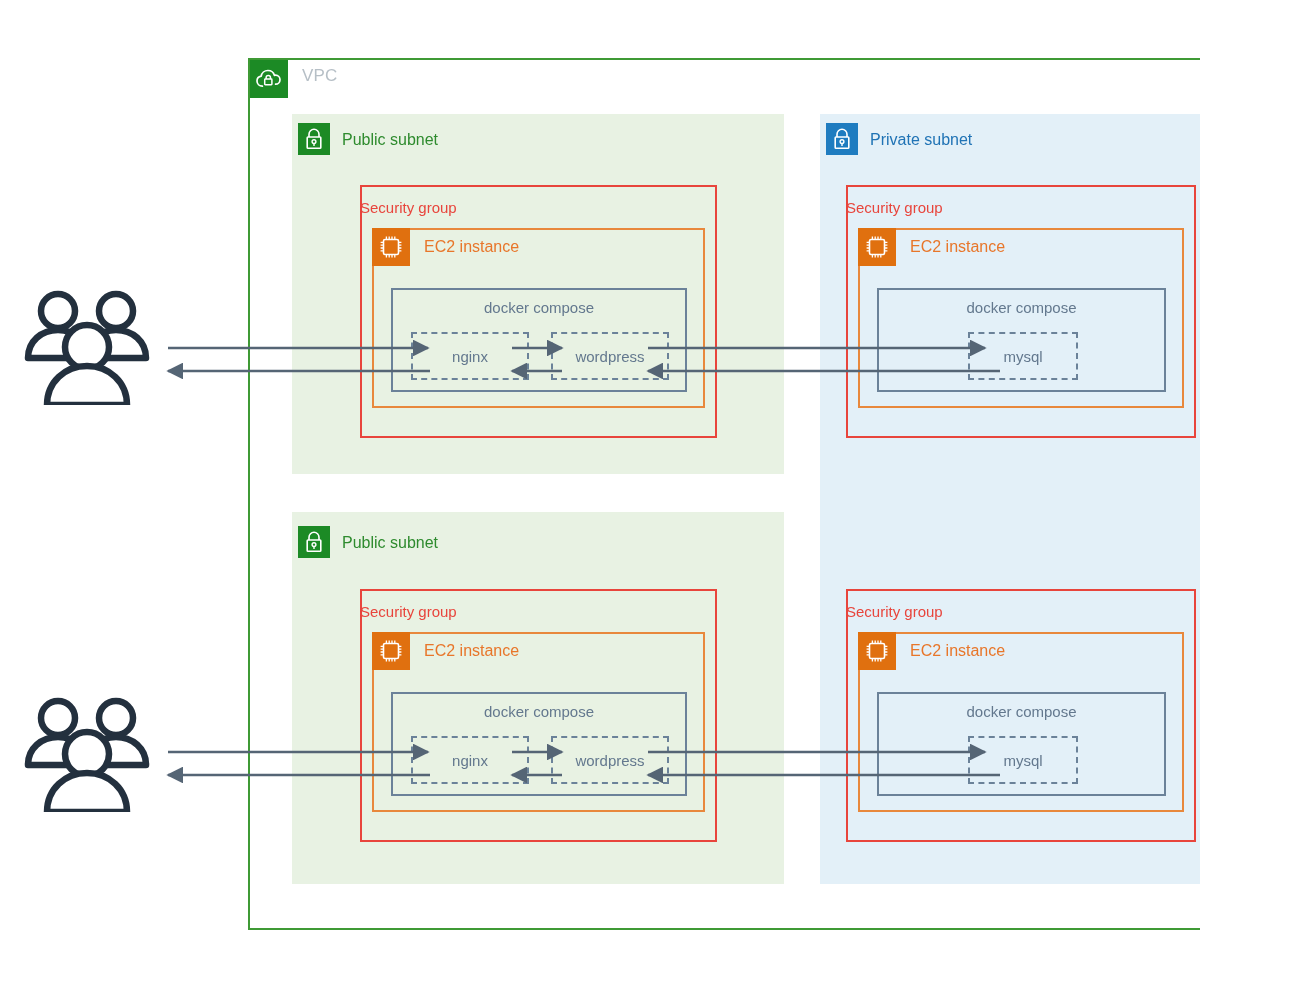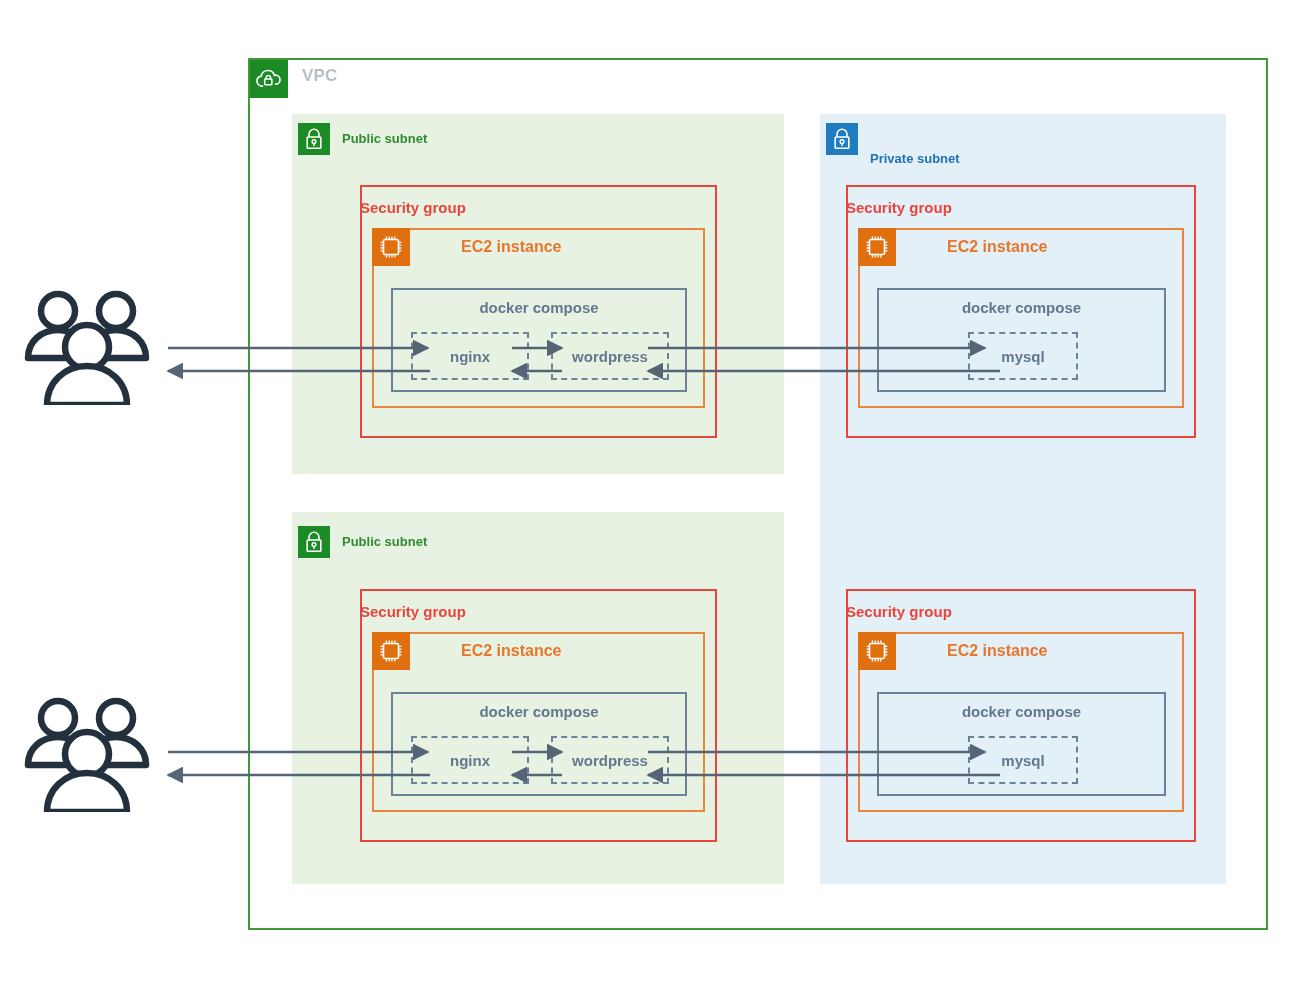--- a/index.html
+++ b/index.html
@@ -5,25 +5,24 @@
   html, body {
     margin: 0;
     padding: 0;
     background: #ffffff;
   }
   body {
     font-family: "Liberation Sans", sans-serif;
   }
   #canvas {
     position: relative;
-    width: 1296px;
+    width: 1200px;
     height: 981px;
     background: #ffffff;
     overflow: hidden;
-    font-weight: bold;
   }
   .abs { position: absolute; }
 
   
   .vpc-box {
     left: 248px; top: 58px;
     width: 1020px; height: 872px;
     border: 2px solid #3F9A35;
     box-sizing: border-box;
     background: transparent;
@@ -57,28 +56,28 @@
     display: flex; align-items: center; justify-content: center;
   }
   .si-green { background: #1C8A25; }
   .si-blue  { background: #1F7CC0; }
 
   .sn-icon-1 { left: 298px; top: 123px; }
   .sn-icon-2 { left: 298px; top: 526px; }
   .sn-icon-3 { left: 826px; top: 123px; }
 
   .subnet-label {
-    font-size: 13px;
+    font-size: 16px;
     white-space: nowrap;
   }
   .lbl-green { color: #2E8B2E; }
   .lbl-blue  { color: #2073B5; }
   .sn-lbl-1 { left: 342px; top: 131px; }
   .sn-lbl-2 { left: 342px; top: 534px; }
-  .sn-lbl-3 { left: 870px; top: 131px; margin-top: 20px; }
+  .sn-lbl-3 { left: 870px; top: 131px; }
 
   
   .sg-box {
     border: 2px solid #E8453C;
     box-sizing: border-box;
     background: transparent;
   }
   .sg-1 { left: 360px; top: 185px; width: 357px; height: 253px; }
   .sg-2 { left: 846px; top: 185px; width: 350px; height: 253px; }
   .sg-3 { left: 360px; top: 589px; width: 357px; height: 253px; }
@@ -113,21 +112,20 @@
   }
   .ec2-ic-1 { left: 372px; top: 228px; }
   .ec2-ic-2 { left: 858px; top: 228px; }
   .ec2-ic-3 { left: 372px; top: 632px; }
   .ec2-ic-4 { left: 858px; top: 632px; }
 
   .ec2-label {
     font-size: 16px;
     color: #E8762A;
     white-space: nowrap;
-    margin-left: 37px;
   }
   .ec2-lbl-1 { left: 424px; top: 238px; }
   .ec2-lbl-2 { left: 910px; top: 238px; }
   .ec2-lbl-3 { left: 424px; top: 642px; }
   .ec2-lbl-4 { left: 910px; top: 642px; }
 
   
   .dc-box {
     border: 2px solid #6B8299;
     box-sizing: border-box;

